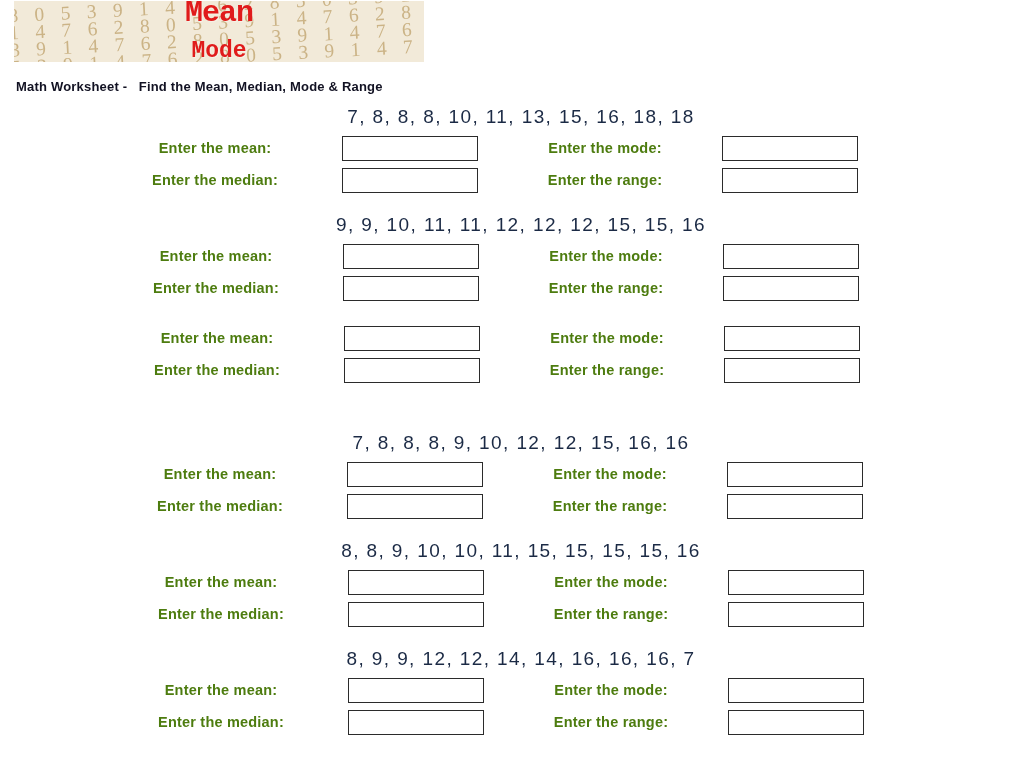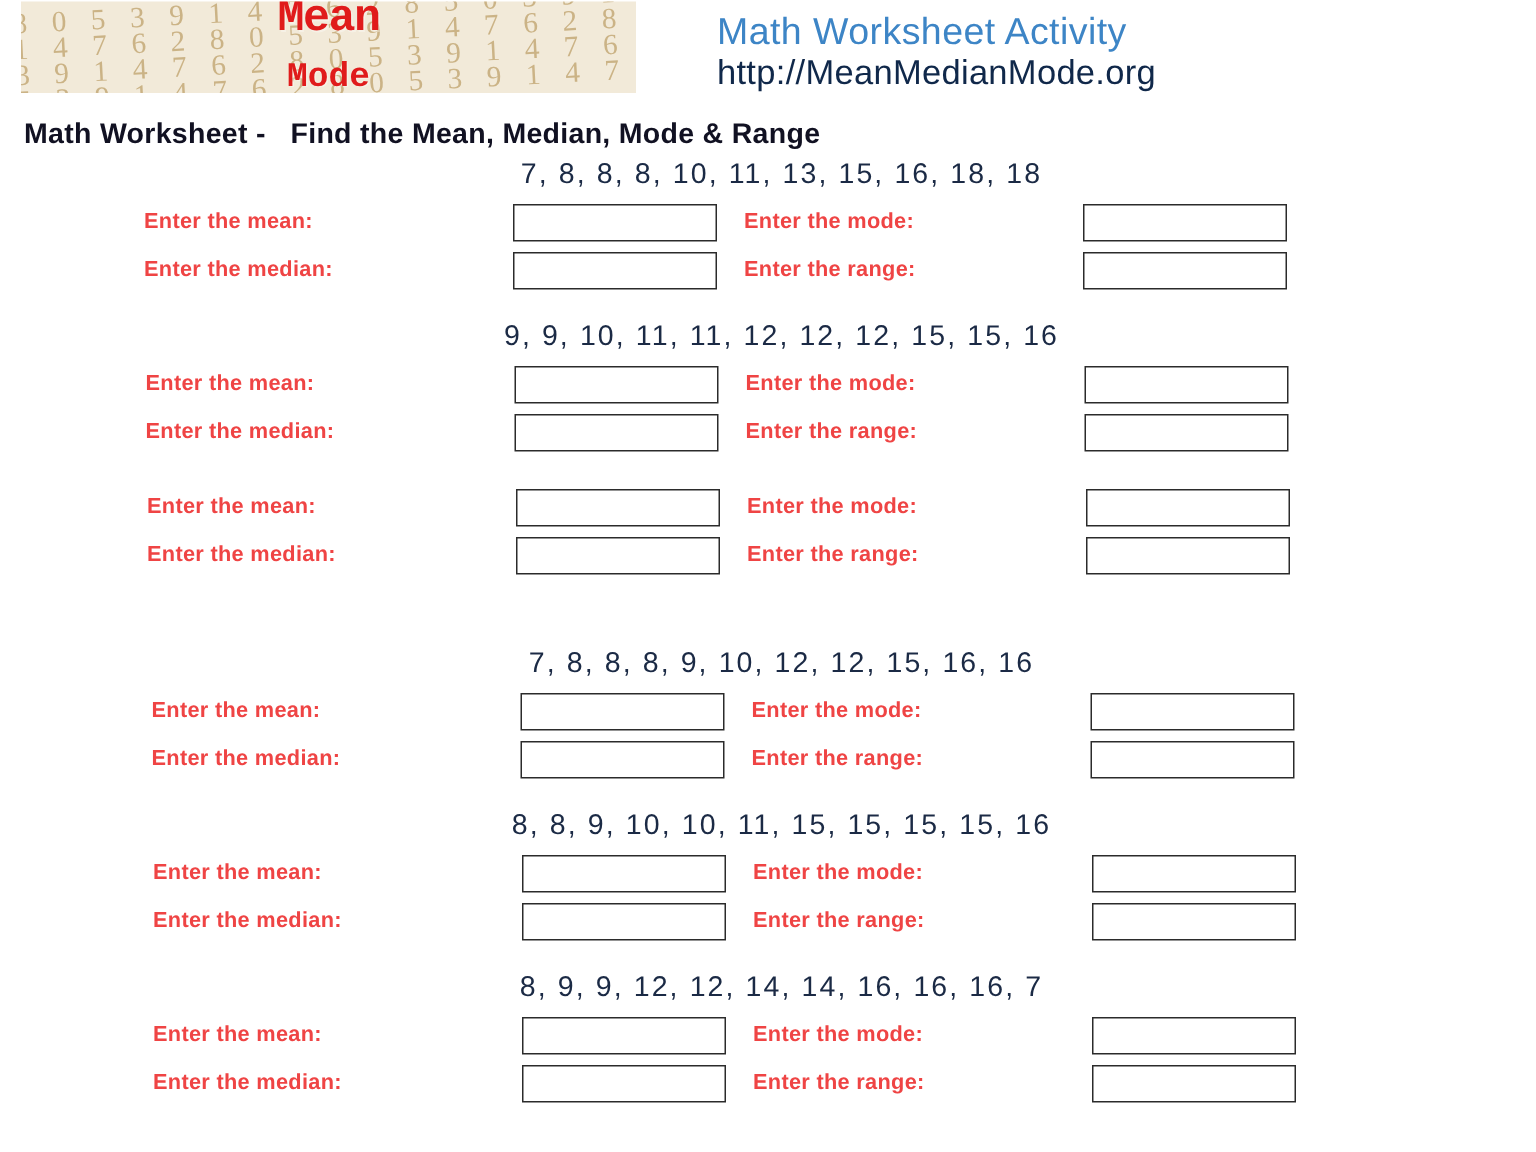--- a/index.html
+++ b/index.html
@@ -107,21 +107,21 @@
     line-height: 25px;
     margin-top: 2px;
     white-space: nowrap;
   }
 
   
   .worksheet-title {
     position: absolute;
     left: 16px;
     top: 79px;
-    font-size: 19px;
+    font-size: 13px;
     font-weight: bold;
     color: #111122;
     letter-spacing: 0.2px;
     white-space: pre;
   }
 
   
   .problems {
     position: absolute;
     left: 0;
@@ -150,22 +150,22 @@
     align-items: center;
     height: 32px;
   }
   .field {
     display: flex;
     align-items: center;
   }
   .field-label {
     font-size: 14.5px;
     font-weight: bold;
-    color: #ef4444;
-    text-align: left;
+    color: #4d7c0f;
+    text-align: center;
     white-space: nowrap;
     letter-spacing: 0.2px;
   }
   .field-left .field-label { width: 238px; }
   .field-right .field-label { width: 218px; }
   .answer-box {
     width: 136px;
     height: 25px;
     border: 1px solid #2b2b2b;
     background: #ffffff;
@@ -193,24 +193,20 @@
 9 1 4 7 6 2 8 0 5 3 9 1 4 7 6 2 8 0 5 3 9 1 4 7 6 2
 5 3 9 1 4 7 6 2 8 0 5 3 9 1 4 7 6 2 8 0 5 3 9 1 4 7
 0 5 3 9 1 4 7 6 2 8 0 5 3 9 1 4 7 6 2 8 0 5 3 9 1 4
 7 6 2 8 0 5 3 9 1 4 7 6 2 8 0 5 3 9 1 4 7 6 2 8 0 5</div>
     <div class="logo-words">
       <div class="logo-mean">Mean</div>
       <div class="logo-mode">Mode</div>
     </div>
   </div>
 
-  <div class="site-block">
-    <div class="site-title">Math Worksheet Activity</div>
-    <div class="site-url">http://MeanMedianMode.org</div>
-  </div>
 
 </div>
 
 <div class="worksheet-title">Math Worksheet -   Find the Mean, Median, Mode &amp; Range</div>
 
 <div class="problems">
 
   <div class="problem drift-0">
     <div class="sequence">7, 8, 8, 8, 10, 11, 13, 15, 16, 18, 18</div>
     <div class="fields">

